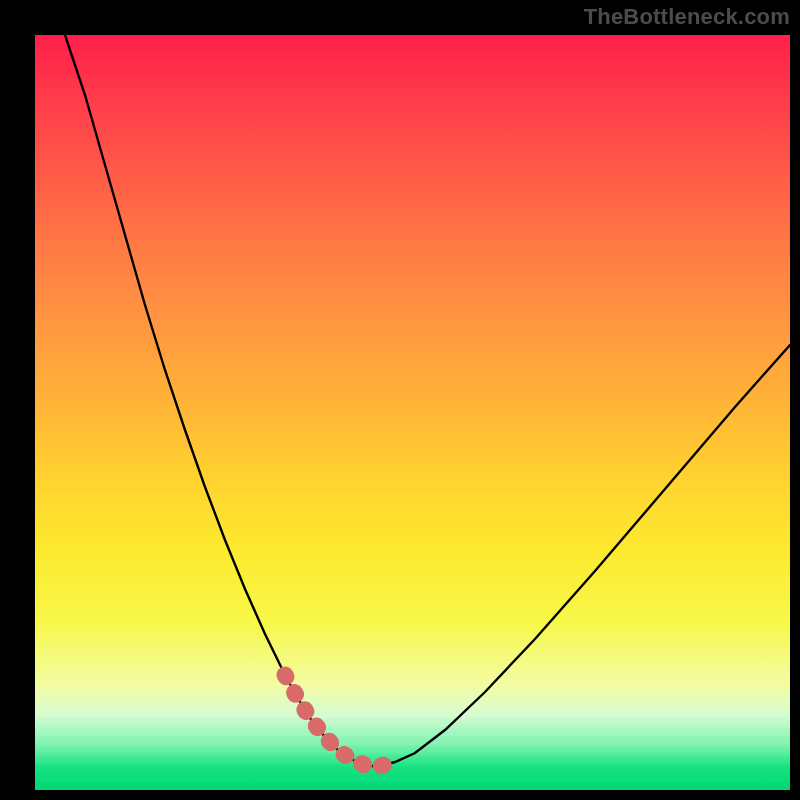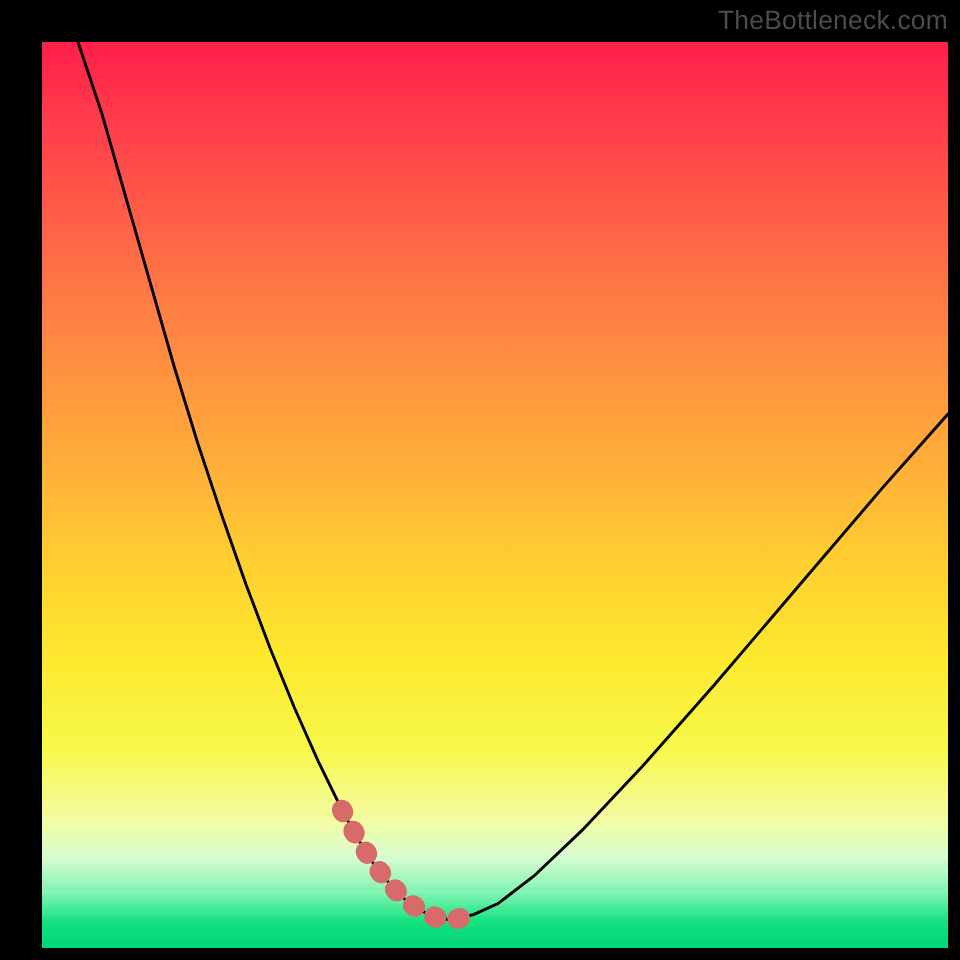--- a/index.html
+++ b/index.html
@@ -61,21 +61,21 @@
     position: absolute;
     inset: 0;
     width: 100%;
     height: 100%;
   }
   .watermark {
     position: absolute;
     top: 4px;
     right: 10px;
     font-size: 22px;
-    font-weight: 400;
+    font-weight: 700;
     color: #4c4c4c;
     letter-spacing: 0.2px;
     user-select: none;
   }
 </style>
 </head>
 <body>
 
 <div class="watermark">TheBottleneck.com</div>
 

